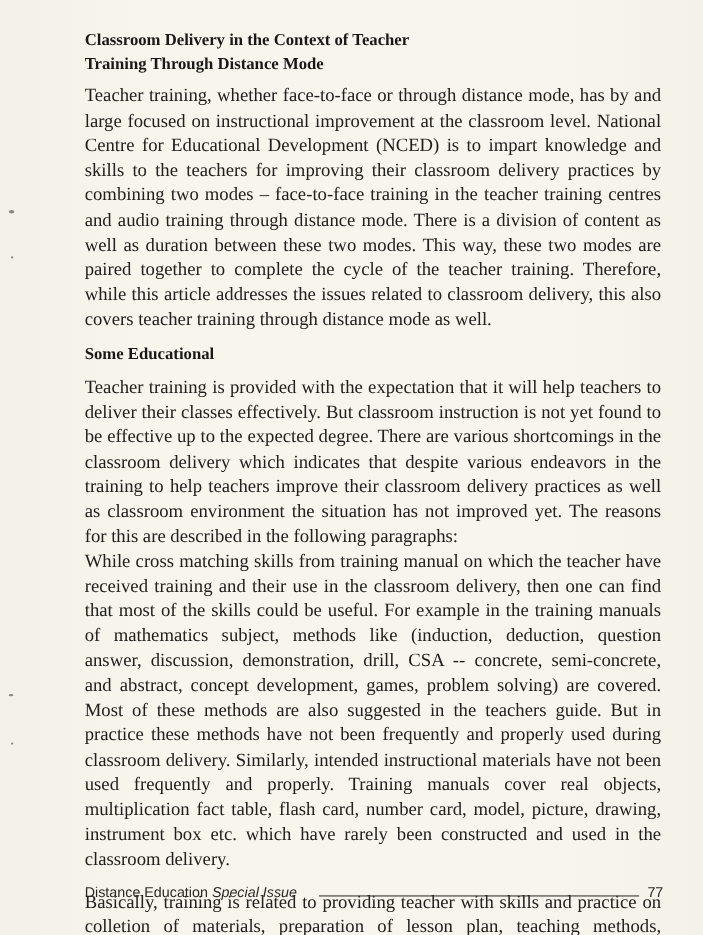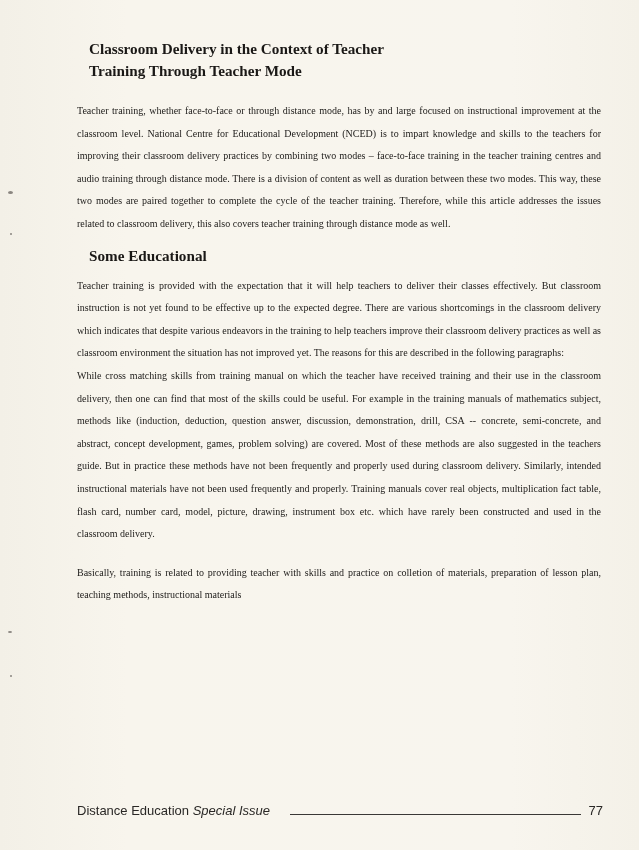--- a/index.html
+++ b/index.html
@@ -25,27 +25,27 @@
     position: absolute;
     left: 77px;
     top: 26px;
     width: 524px;
   }
   h2 {
     font-family: "Liberation Serif", "DejaVu Serif", serif;
     font-weight: bold;
     font-size: 15.2px;
     line-height: 22px;
-    margin: 12px;
+    margin: 0;
     color: #1a1816;
   }
   h2.sect { margin-top: 9px; margin-bottom: 8px; }
   p {
     margin: 0;
-    font-size: 10px;
+    font-size: 17px;
     line-height: 22.6px;
     text-align: justify;
     text-justify: inter-word;
     color: #22201e;
   }
   p.gap { margin-top: 16px; }
   .footer {
     position: absolute;
     left: 77px;
     top: 803px;
@@ -77,21 +77,21 @@
 <div class="page">
 
   <div class="speck" style="left:8px; top:191px; width:5px; height:3px;"></div>
   <div class="speck" style="left:10px; top:233px; width:2px; height:2px;"></div>
   <div class="speck" style="left:8px; top:631px; width:4px; height:2px;"></div>
   <div class="speck" style="left:10px; top:675px; width:2px; height:2px;"></div>
 
   <div class="content">
     <h2>
       <span>Classroom Delivery in the Context of Teacher</span><br>
-      <span>Training Through Teacher Mode</span>
+      <span>Training Through Distance Mode</span>
     </h2>
     <div style="height:6px"></div>
     <p>Teacher training, whether face-to-face or through distance mode, has by and large focused on instructional improvement at the classroom level. National Centre for Educational Development (NCED) is to impart knowledge and skills to the teachers for improving their classroom delivery practices by combining two modes – face-to-face training in the teacher training centres and audio training through distance mode. There is a division of content as well as duration between these two modes. This way, these two modes are paired together to complete the cycle of the teacher training. Therefore, while this article addresses the issues related to classroom delivery, this also covers teacher training through distance mode as well.</p>
 
     <h2 class="sect">Some Educational</h2>
     <p>Teacher training is provided with the expectation that it will help teachers to deliver their classes effectively. But classroom instruction is not yet found to be effective up to the expected degree. There are various shortcomings in the classroom delivery which indicates that despite various endeavors in the training to help teachers improve their classroom delivery practices as well as classroom environment the situation has not improved yet. The reasons for this are described in the following paragraphs:</p>
 
     <p>While cross matching skills from training manual on which the teacher have received training and their use in the classroom delivery, then one can find that most of the skills could be useful. For example in the training manuals of mathematics subject, methods like (induction, deduction, question answer, discussion, demonstration, drill, CSA -- concrete, semi-concrete, and abstract, concept development, games, problem solving) are covered. Most of these methods are also suggested in the teachers guide. But in practice these methods have not been frequently and properly used during classroom delivery. Similarly, intended instructional materials have not been used frequently and properly. Training manuals cover real objects, multiplication fact table, flash card, number card, model, picture, drawing, instrument box etc. which have rarely been constructed and used in the classroom delivery.</p>
     <p class="gap">Basically, training is related to providing teacher with skills and practice on colletion of materials, preparation of lesson plan, teaching methods, instructional materials</p>
   </div>

